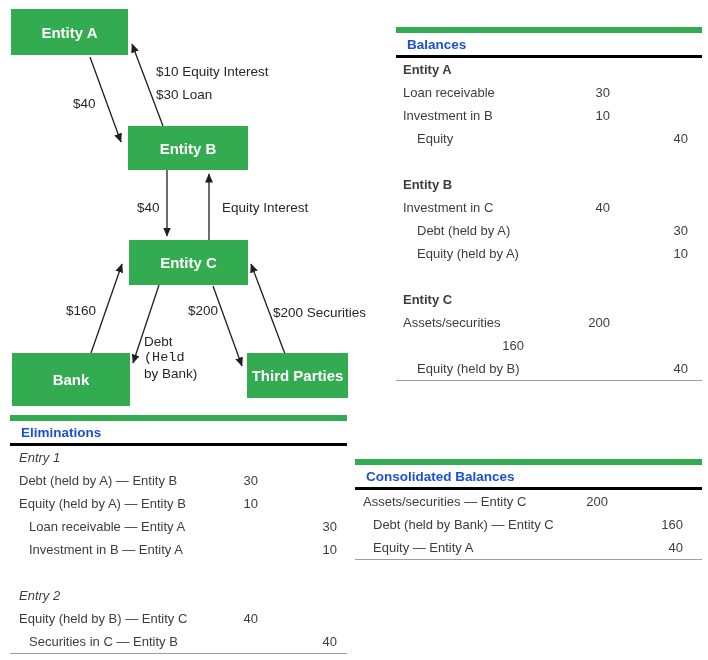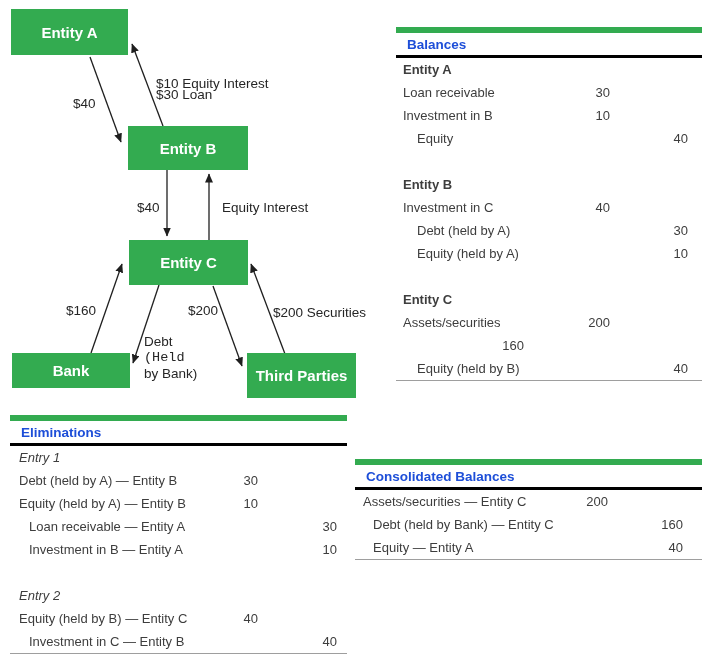--- a/index.html
+++ b/index.html
@@ -11,22 +11,22 @@
   
   .arrows { position:absolute; left:0; top:0; pointer-events:none; }
   .node {
     position:absolute; background:#33ab50; color:#ffffff;
     display:flex; align-items:center; justify-content:center;
     font-weight:bold; font-size:15px;
   }
   #node-a { left:11px;  top:9px;   width:117px; height:46px; }
   #node-b { left:128px; top:126px; width:120px; height:44px; }
   #node-c { left:129px; top:240px; width:119px; height:45px; }
-  #node-bank  { left:12px;  top:353px; width:118px; height:35px; }
-  #node-third { left:247px; top:353px; width:109px; height:45px; }
+  #node-bank  { left:12px;  top:353px; width:118px; height:53px; }
+  #node-third { left:247px; top:353px; width:101px; height:45px; }
 
   .edge-label {
     position:absolute; font-size:13.5px; color:#262626; white-space:nowrap; line-height:15px;
   }
 
   
   .panel { position:absolute; font-size:13px; }
   .bar { height:6px; background:#33ab50; }
   .panel-title {
     height:25px; display:flex; align-items:center;
@@ -83,21 +83,21 @@
     <line x1="285" y1="354" x2="251" y2="264" stroke="#1f1f1f" stroke-width="1.3" marker-end="url(#ah)"></line>
   </svg>
 
   <div class="node" id="node-a">Entity A</div>
   <div class="node" id="node-b">Entity B</div>
   <div class="node" id="node-c">Entity C</div>
   <div class="node" id="node-bank">Bank</div>
   <div class="node" id="node-third">Third Parties</div>
 
   <div class="edge-label" style="left:73px; top:96px;">$40</div>
-  <div class="edge-label" style="left:156px; top:76px;">$10 Equity Interest</div>
+  <div class="edge-label" style="left:156px; top:64px;">$10 Equity Interest</div>
   <div class="edge-label" style="left:156px; top:87px;">$30 Loan</div>
   <div class="edge-label" style="left:137px; top:200px;">$40</div>
   <div class="edge-label" style="left:222px; top:200px;">Equity Interest</div>
   <div class="edge-label" style="left:66px; top:303px;">$160</div>
   <div class="edge-label" style="left:144px; top:334px;">Debt</div>
   <div class="edge-label" style="left:144px; top:350px;font-family:Liberation Mono, monospace;">(Held</div>
   <div class="edge-label" style="left:144px; top:366px;">by Bank)</div>
   <div class="edge-label" style="left:188px; top:303px;">$200</div>
   <div class="edge-label" style="left:273px; top:305px;">$200 Securities</div>
 
@@ -203,21 +203,21 @@
           <span class="lbl">Entry 2</span>
           <span class="debit"></span>
           <span class="credit"></span>
         </div>
       <div class="trow">
           <span class="lbl">Equity (held by B) — Entity C</span>
           <span class="debit">40</span>
           <span class="credit"></span>
         </div>
       <div class="trow indent">
-          <span class="lbl">Investment in C — Entity B</span>
+          <span class="lbl">Securities in C — Entity B</span>
           <span class="debit"></span>
           <span class="credit">40</span>
         </div>
     </div>
   </div>
 
   <div class="panel" id="panel-consol">
     <div class="bar"></div>
     <div class="panel-title">Consolidated Balances</div>
     <div class="rows">

